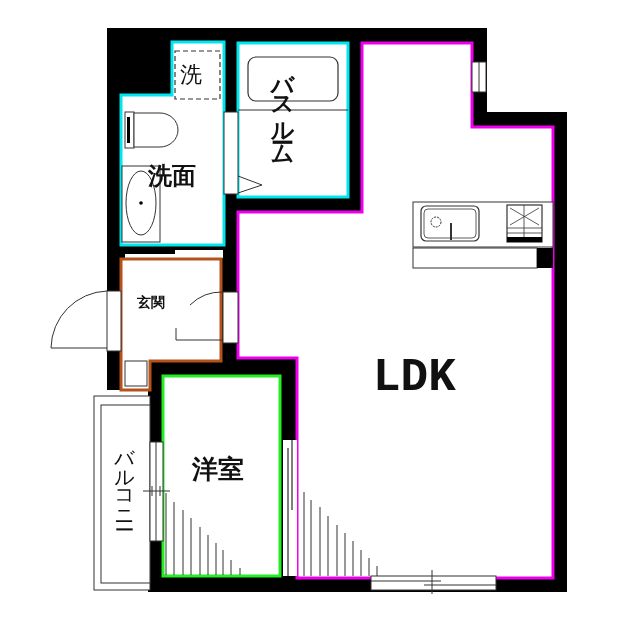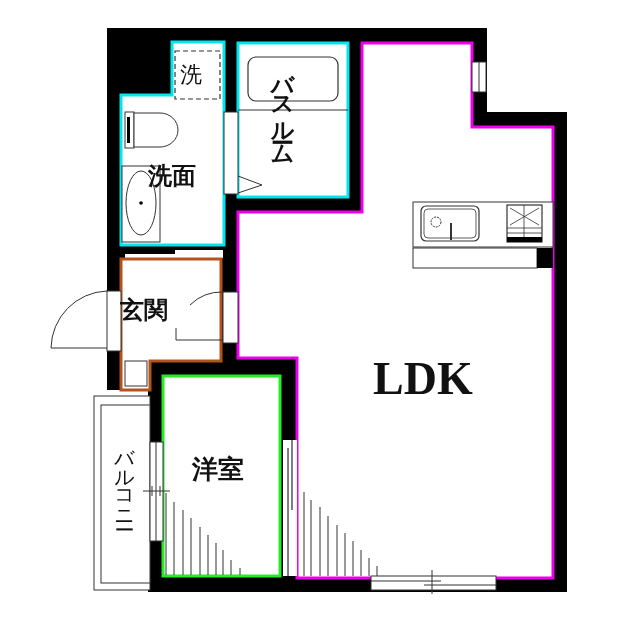--- a/index.html
+++ b/index.html
@@ -117,17 +117,17 @@
 
     <rect x="371" y="576" width="125" height="14" fill="#fff" stroke="#333" stroke-width="1"></rect>
     <line x1="371" y1="581" x2="441" y2="581" stroke="#333" stroke-width="1"></line>
     <line x1="424" y1="585" x2="496" y2="585" stroke="#333" stroke-width="1"></line>
     <line x1="432" y1="570" x2="432" y2="594" stroke="#333" stroke-width="1"></line>
   </svg>
 
   <div class="lbl" style="left:180px;top:60px;font-size:22px;font-weight:normal;">洗</div>
   <div class="lbl" style="left:148px;top:160px;font-size:24px;">洗面</div>
   <div class="lbl vert" style="left:270px;top:58px;font-size:23px;line-height:26px;">バスルーム</div>
-  <div class="lbl" style="left:120px;top:294px;font-size:24px;">玄関</div>
+  <div class="lbl" style="left:137px;top:294px;font-size:14px;">玄関</div>
   <div class="lbl" style="left:192px;top:452px;font-size:26px;font-family:Liberation Mono, monospace;">洋室</div>
-  <div class="lbl" style="left:373px;top:352px;font-size:46px;font-family:Liberation Serif, serif;">LDK</div>
+  <div class="lbl" style="left:373px;top:352px;font-size:46px;font-family:Liberation Mono, monospace;">LDK</div>
   <div class="lbl vert" style="left:114px;top:436px;font-size:20px;font-weight:normal;line-height:22px;">バルコニー</div>
 </div>
 
 </body></html>

